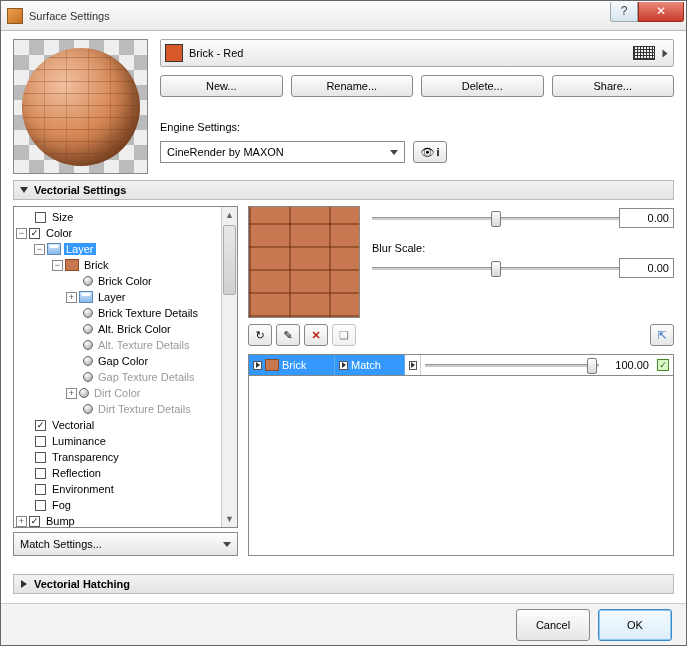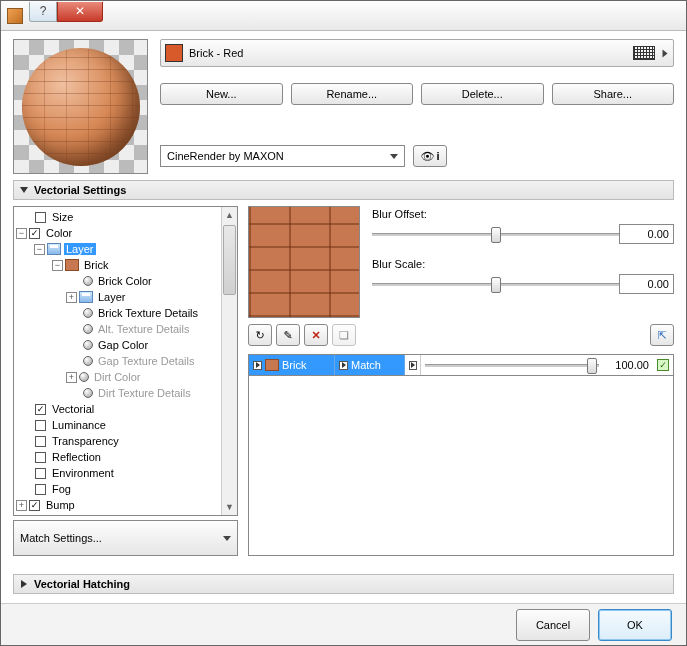--- a/index.html
+++ b/index.html
@@ -25,21 +25,21 @@
   position:absolute; left:8px; top:8px; width:118px; height:118px; border-radius:50%;
   background: radial-gradient(circle at 35% 30%, #f0c0a0 0%, #d88a58 45%, #b06030 80%, #703a18 100%);
   box-shadow: inset -10px -10px 20px rgba(0,0,0,.35);
   overflow:hidden;
 }
 .sphere::before{content:"";position:absolute;inset:0;background:
   repeating-linear-gradient(0deg, rgba(120,60,30,.35) 0 1px, transparent 1px 12px),
   repeating-linear-gradient(90deg, rgba(120,60,30,.25) 0 1px, transparent 1px 22px);
   border-radius:50%;
 }
-.topright { flex:1; display:flex; flex-direction:column; gap:16px; }
+.topright { flex:1; display:flex; flex-direction:column; gap:8px; }
 
 .matpill { height:28px; border:1px solid #aaa; background:linear-gradient(#fdfdfd,#e8e8e8); display:flex; align-items:center; padding:0 4px; gap:6px; border-radius:2px;}
 .swatch { width:18px; height:18px; background:#d85a2a; border:1px solid #333; }
 .matname { flex:1; }
 .hatch-ico { width:22px; height:14px; background:repeating-linear-gradient(0deg,#333 0 1px,transparent 1px 3px),repeating-linear-gradient(90deg,#333 0 1px,transparent 1px 3px); border:1px solid #333;}
 .tri { width:0;height:0;border-left:4px solid transparent;border-right:4px solid transparent;border-top:5px solid #444; transform:rotate(-90deg);}
 
 .btnrow { display:flex; gap:8px;}
 .btn { flex:1; height:22px; border:1px solid #888; background:linear-gradient(#fdfdfd,#e6e6e6); border-radius:3px; display:flex;align-items:center;justify-content:center; cursor:default;}
 
@@ -69,21 +69,21 @@
 .node .ico{width:14px;height:12px;margin-right:3px;flex-shrink:0;}
 .node .lbl{padding:0 2px;}
 .node.sel .lbl{background:#3399ff;color:#fff;}
 .node.dis .lbl{color:#999;}
 .ind{display:inline-block;flex-shrink:0;}
 .ico.layers{background:linear-gradient(#d0e8ff,#88b8e8);border:1px solid #5a88b8;position:relative;}
 .ico.layers::after{content:"";position:absolute;left:2px;top:1px;right:2px;height:3px;background:#fff;}
 .ico.dot{border-radius:50%;background:radial-gradient(circle at 35% 30%,#fff,#999);border:1px solid #666;width:10px;height:10px;}
 .ico.tex{background:#c87850;border:1px solid #8a4a28;}
 
-.matchbtn { height:36px; border:1px solid #888; background:linear-gradient(#fdfdfd,#e6e6e6); display:flex;align-items:center;padding:0 6px;gap:4px;}
+.matchbtn { height:24px; border:1px solid #888; background:linear-gradient(#fdfdfd,#e6e6e6); display:flex;align-items:center;padding:0 6px;gap:4px;}
 .matchbtn .dd{width:0;height:0;border-left:4px solid transparent;border-right:4px solid transparent;border-top:5px solid #444;margin-left:auto;}
 
 
 .rpanel{flex:1;display:flex;flex-direction:column;}
 .rtop{display:flex;gap:12px;}
 .brickprev{width:112px;height:112px;border:1px solid #888;background:#c87850;position:relative;flex-shrink:0;}
 .brickprev::before{content:"";position:absolute;inset:0;background:
  repeating-linear-gradient(0deg, rgba(100,40,10,.45) 0 2px, transparent 2px 23px);
 }
 .brickprev::after{content:"";position:absolute;inset:0;background:
@@ -117,20 +117,21 @@
 .bottombar{position:absolute;left:0;right:0;bottom:0;height:42px;border-top:1px solid #ccc;background:#f3f3f3;display:flex;align-items:center;justify-content:flex-end;padding:0 14px;gap:8px;}
 .dlgbtn{width:74px;height:32px;border:1px solid #888;background:linear-gradient(#fdfdfd,#e6e6e6);border-radius:3px;display:flex;align-items:center;justify-content:center;}
 .dlgbtn.primary{border:1px solid #3a89c9;box-shadow:0 0 0 1px #8ec8f0 inset;background:linear-gradient(#f4faff,#dceefa);}
 
 </style>
 </head>
 <body>
 
 <div class="titlebar">
   <div class="app-icon"></div>
+  <div class="title">Surface Settings</div>
   <div class="winbtns">
     <div class="winbtn help">?</div>
     <div class="winbtn close">✕</div>
   </div>
 </div>
 
 <div class="content">
   <div class="toprow">
     <div class="preview-sphere">
       <div class="sphere"></div>
@@ -142,20 +143,21 @@
         <div class="hatch-ico"></div>
         <div class="tri"></div>
       </div>
       <div class="btnrow">
         <div class="btn">New...</div>
         <div class="btn">Rename...</div>
         <div class="btn">Delete...</div>
         <div class="btn">Share...</div>
       </div>
       <div style="height:8px"></div>
+      <div>Engine Settings:</div>
       <div class="enginerow">
         <div class="combo">
           <span>CineRender by MAXON</span>
           <span class="dd"></span>
         </div>
         <div class="eyebtn">
           <span>👁</span>
             <b style="font-size:11px">i</b>
         </div>
       </div>
@@ -210,20 +212,26 @@
               <span class="exp">+</span>
             <span class="ico layers"></span>
             <span class="lbl">Layer</span>
           </div>
           <div class="node">
             <span class="ind" style="width:54px"></span>
               <span class="exp blank"></span>
             <span class="ico dot"></span>
             <span class="lbl">Brick Texture Details</span>
           </div>
+          <div class="node">
+            <span class="ind" style="width:54px"></span>
+              <span class="exp blank"></span>
+            <span class="ico dot"></span>
+            <span class="lbl">Alt. Brick Color</span>
+          </div>
           <div class="node dis">
             <span class="ind" style="width:54px"></span>
               <span class="exp blank"></span>
             <span class="ico dot"></span>
             <span class="lbl">Alt. Texture Details</span>
           </div>
           <div class="node">
             <span class="ind" style="width:54px"></span>
               <span class="exp blank"></span>
             <span class="ico dot"></span>
@@ -299,21 +307,20 @@
       <div class="matchbtn">
         <span>Match Settings...</span>
         <span class="dd"></span>
       </div>
     </div>
 
     <div class="rpanel">
       <div class="rtop">
         <div class="brickprev"></div>
         <div class="sliders">
-          <div>Blur Offset:</div>
           <div class="srow">
             <div class="slider">
               <div class="track"></div>
                 <div class="handle" style="left:48%"></div>
             </div>
             <div class="numfield">0.00</div>
           </div>
           <div style="height:6px"></div>
           <div>Blur Scale:</div>
           <div class="srow">

